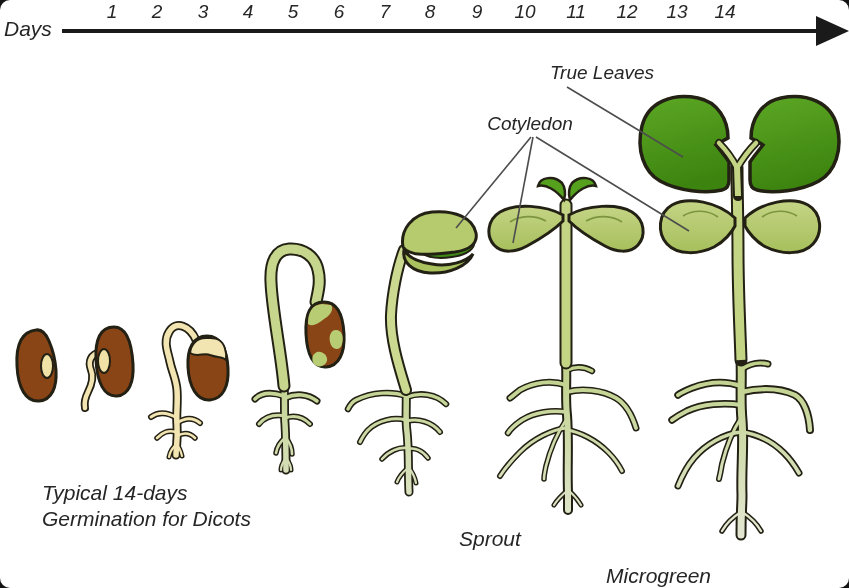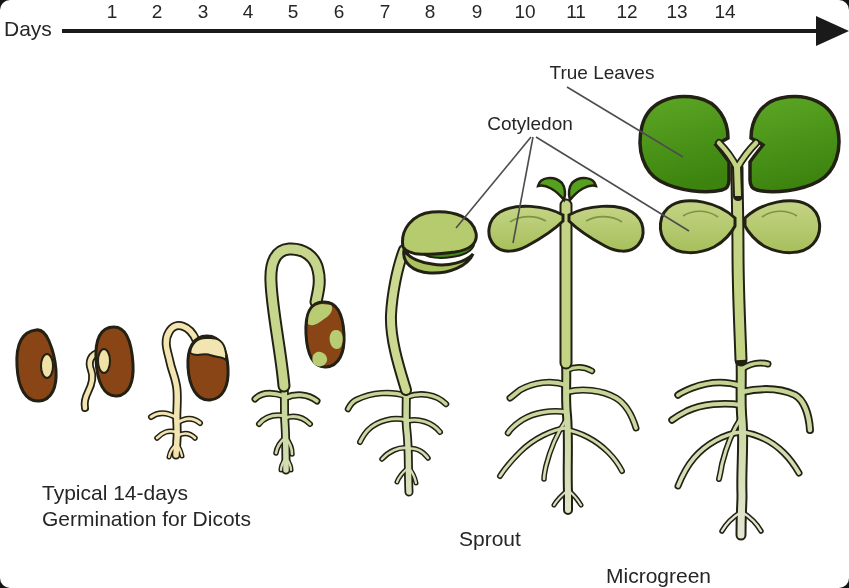--- a/index.html
+++ b/index.html
@@ -3,21 +3,21 @@
 <meta charset="utf-8">
 <style>
   html,body{margin:0;padding:0;}
   body{
     width:849px;height:588px;overflow:hidden;
     background:#141414;
     font-family:"Liberation Sans", sans-serif;
   }
   .canvas{
     position:absolute;left:0;top:0;width:849px;height:588px;
-    background:#ffffff;border-radius:10px;overflow:hidden;
+    background:#ffffff;border-radius:10px;overflow:hidden;font-style:italic;
   }
   svg{position:absolute;left:0;top:0;}
   text{fill:#262626;}
   .t-days{font-size:21px;}
   .t-tick{font-size:19px;text-anchor:middle;}
   .t-ann{font-size:19px;text-anchor:middle;}
   .t-cap{font-size:21px;}
   .leader{stroke:#4d4d4d;stroke-width:1.6;fill:none;}
   .ink{stroke:#232014;fill:none;stroke-linecap:round;stroke-linejoin:round;}
 </style>

